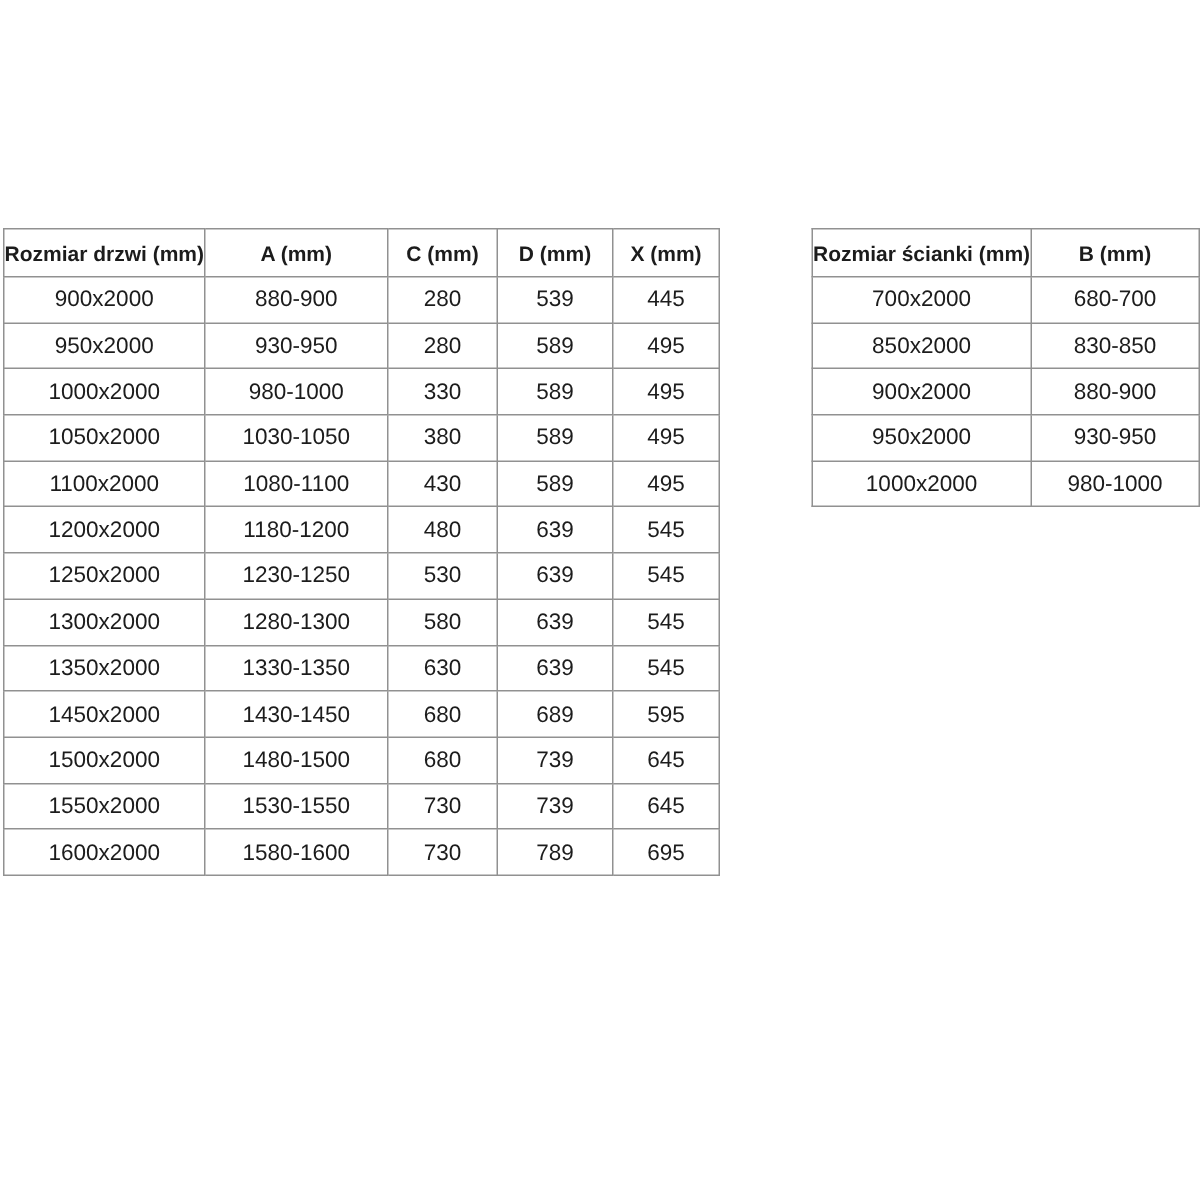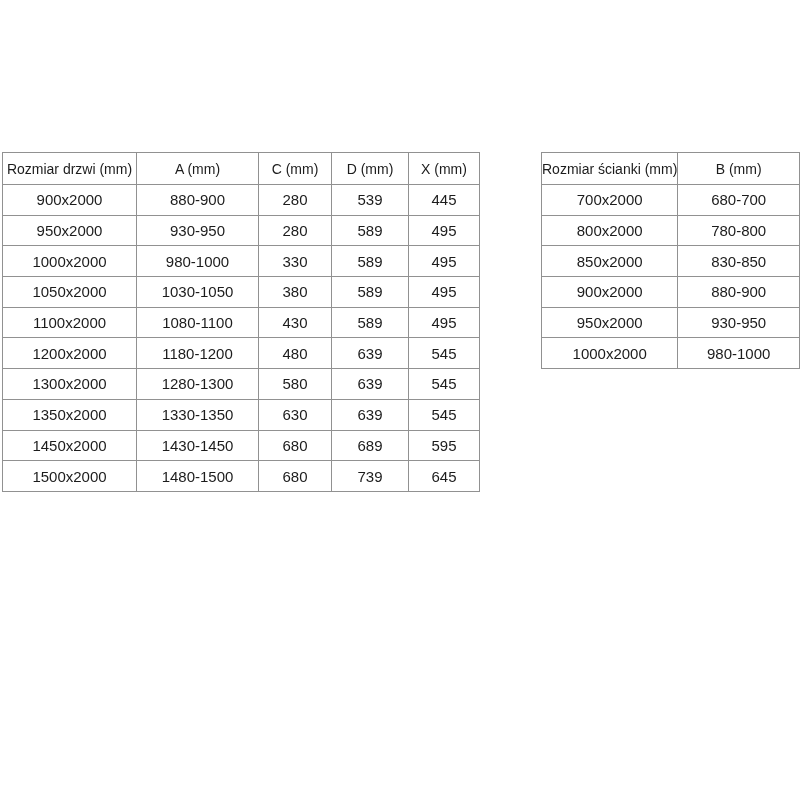--- a/index.html
+++ b/index.html
@@ -27,21 +27,21 @@
   .spec-table th, .spec-table td {
     border: 1px solid #919191;
     text-align: center;
     vertical-align: middle;
     color: #1c1c1c;
     padding: 0;
     white-space: nowrap;
     overflow: hidden;
   }
   .spec-table th {
-    font-weight: normal;
+    font-weight: bold;
     font-size: 14px;
     height: 31px;
   }
   .spec-table td {
     font-weight: normal;
     font-size: 15px;
     height: 29.7px;
   }
 </style>
 </head>
@@ -103,20 +103,27 @@
           <td>495</td>
         </tr>
         <tr>
           <td>1200x2000</td>
           <td>1180-1200</td>
           <td>480</td>
           <td>639</td>
           <td>545</td>
         </tr>
         <tr>
+          <td>1250x2000</td>
+          <td>1230-1250</td>
+          <td>530</td>
+          <td>639</td>
+          <td>545</td>
+        </tr>
+        <tr>
           <td>1300x2000</td>
           <td>1280-1300</td>
           <td>580</td>
           <td>639</td>
           <td>545</td>
         </tr>
         <tr>
           <td>1350x2000</td>
           <td>1330-1350</td>
           <td>630</td>
@@ -129,20 +136,34 @@
           <td>680</td>
           <td>689</td>
           <td>595</td>
         </tr>
         <tr>
           <td>1500x2000</td>
           <td>1480-1500</td>
           <td>680</td>
           <td>739</td>
           <td>645</td>
+        </tr>
+        <tr>
+          <td>1550x2000</td>
+          <td>1530-1550</td>
+          <td>730</td>
+          <td>739</td>
+          <td>645</td>
+        </tr>
+        <tr>
+          <td>1600x2000</td>
+          <td>1580-1600</td>
+          <td>730</td>
+          <td>789</td>
+          <td>695</td>
         </tr>
       </tbody>
     </table>
 
   <table class="spec-table right">
     <colgroup>
       <col style="width:134px">
       <col style="width:123px">
     </colgroup>
   <thead>
@@ -150,24 +171,20 @@
           <th>Rozmiar ścianki (mm)</th>
           <th>B (mm)</th>
         </tr>
       </thead>
       <tbody>
         <tr>
           <td>700x2000</td>
           <td>680-700</td>
         </tr>
         <tr>
-          <td>800x2000</td>
-          <td>780-800</td>
-        </tr>
-        <tr>
           <td>850x2000</td>
           <td>830-850</td>
         </tr>
         <tr>
           <td>900x2000</td>
           <td>880-900</td>
         </tr>
         <tr>
           <td>950x2000</td>
           <td>930-950</td>

